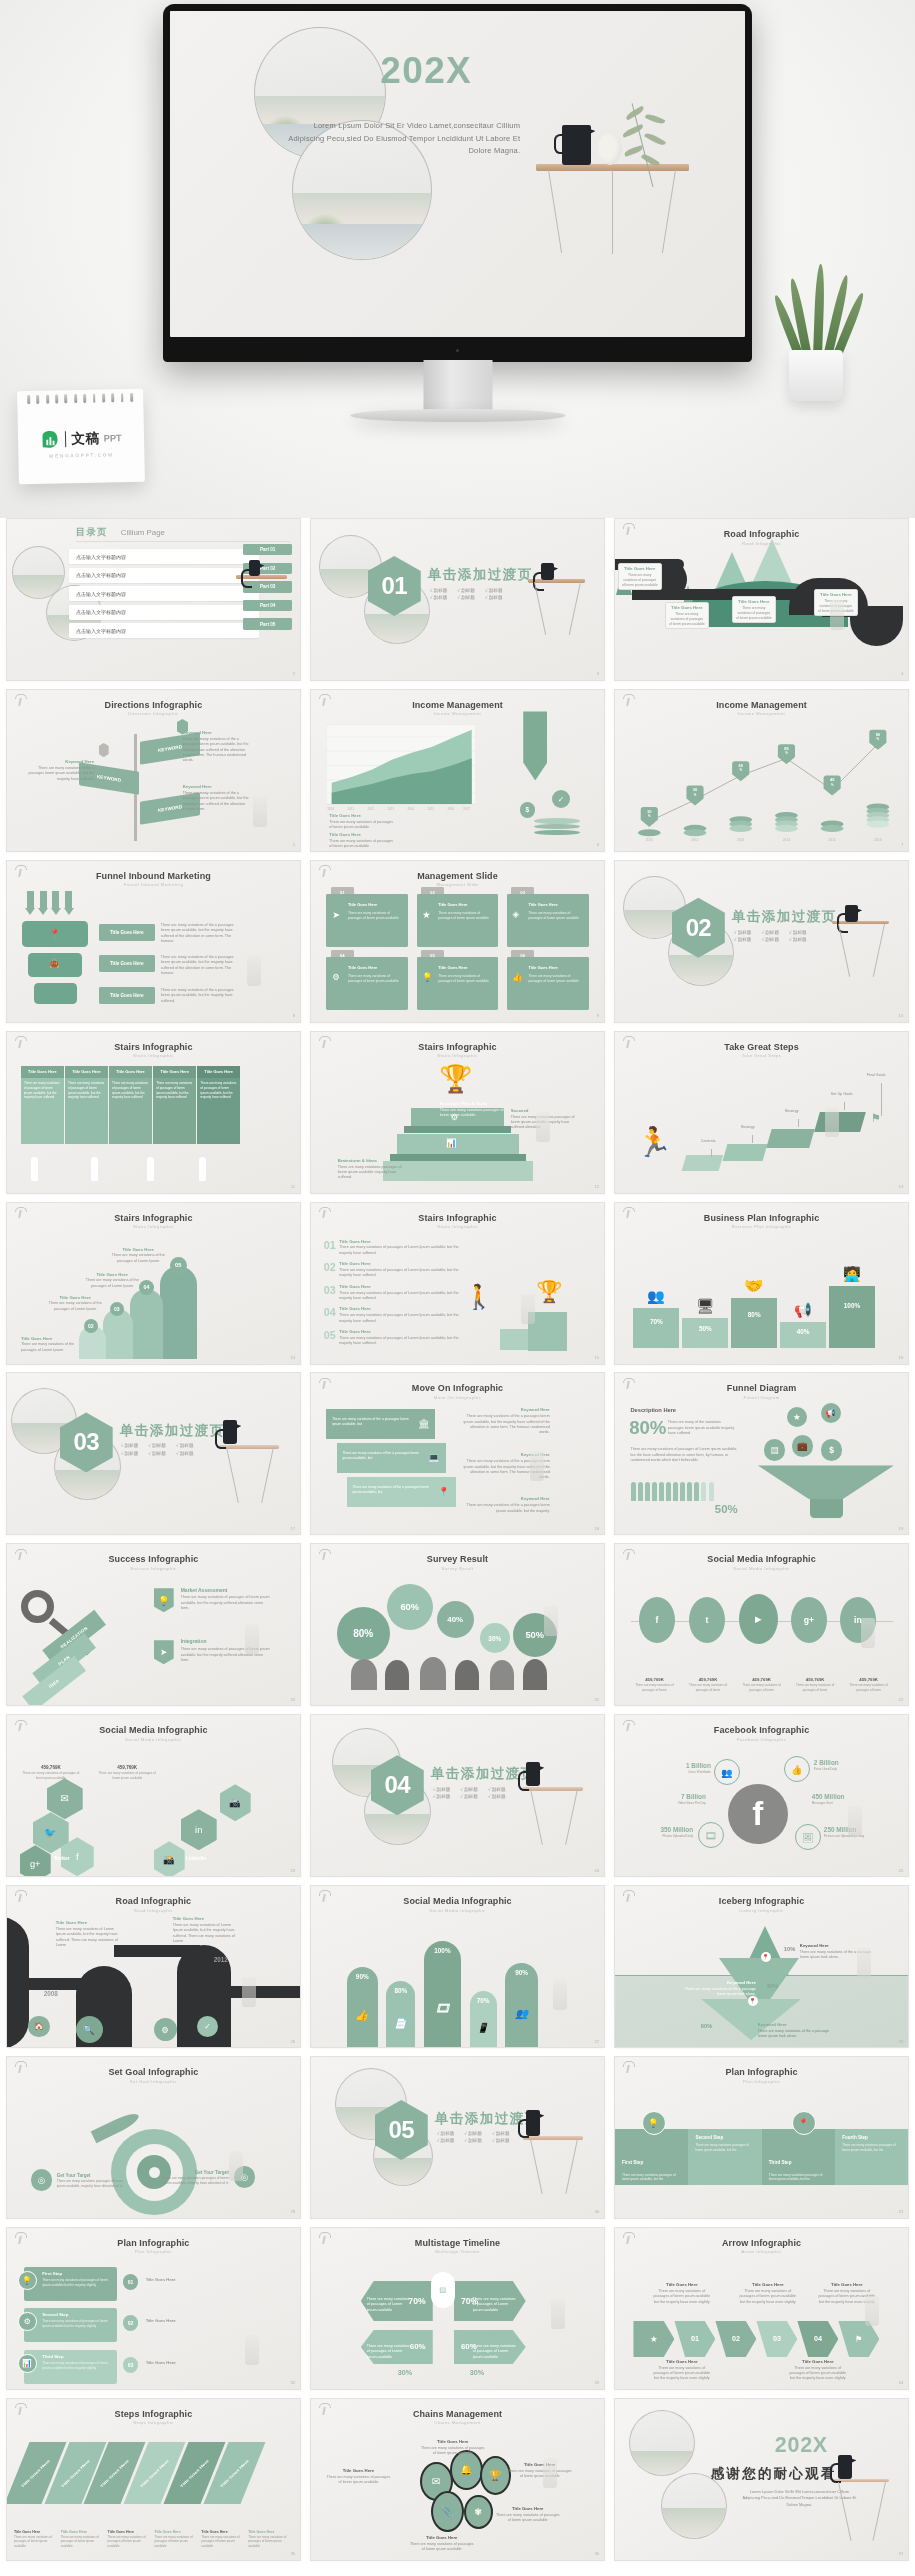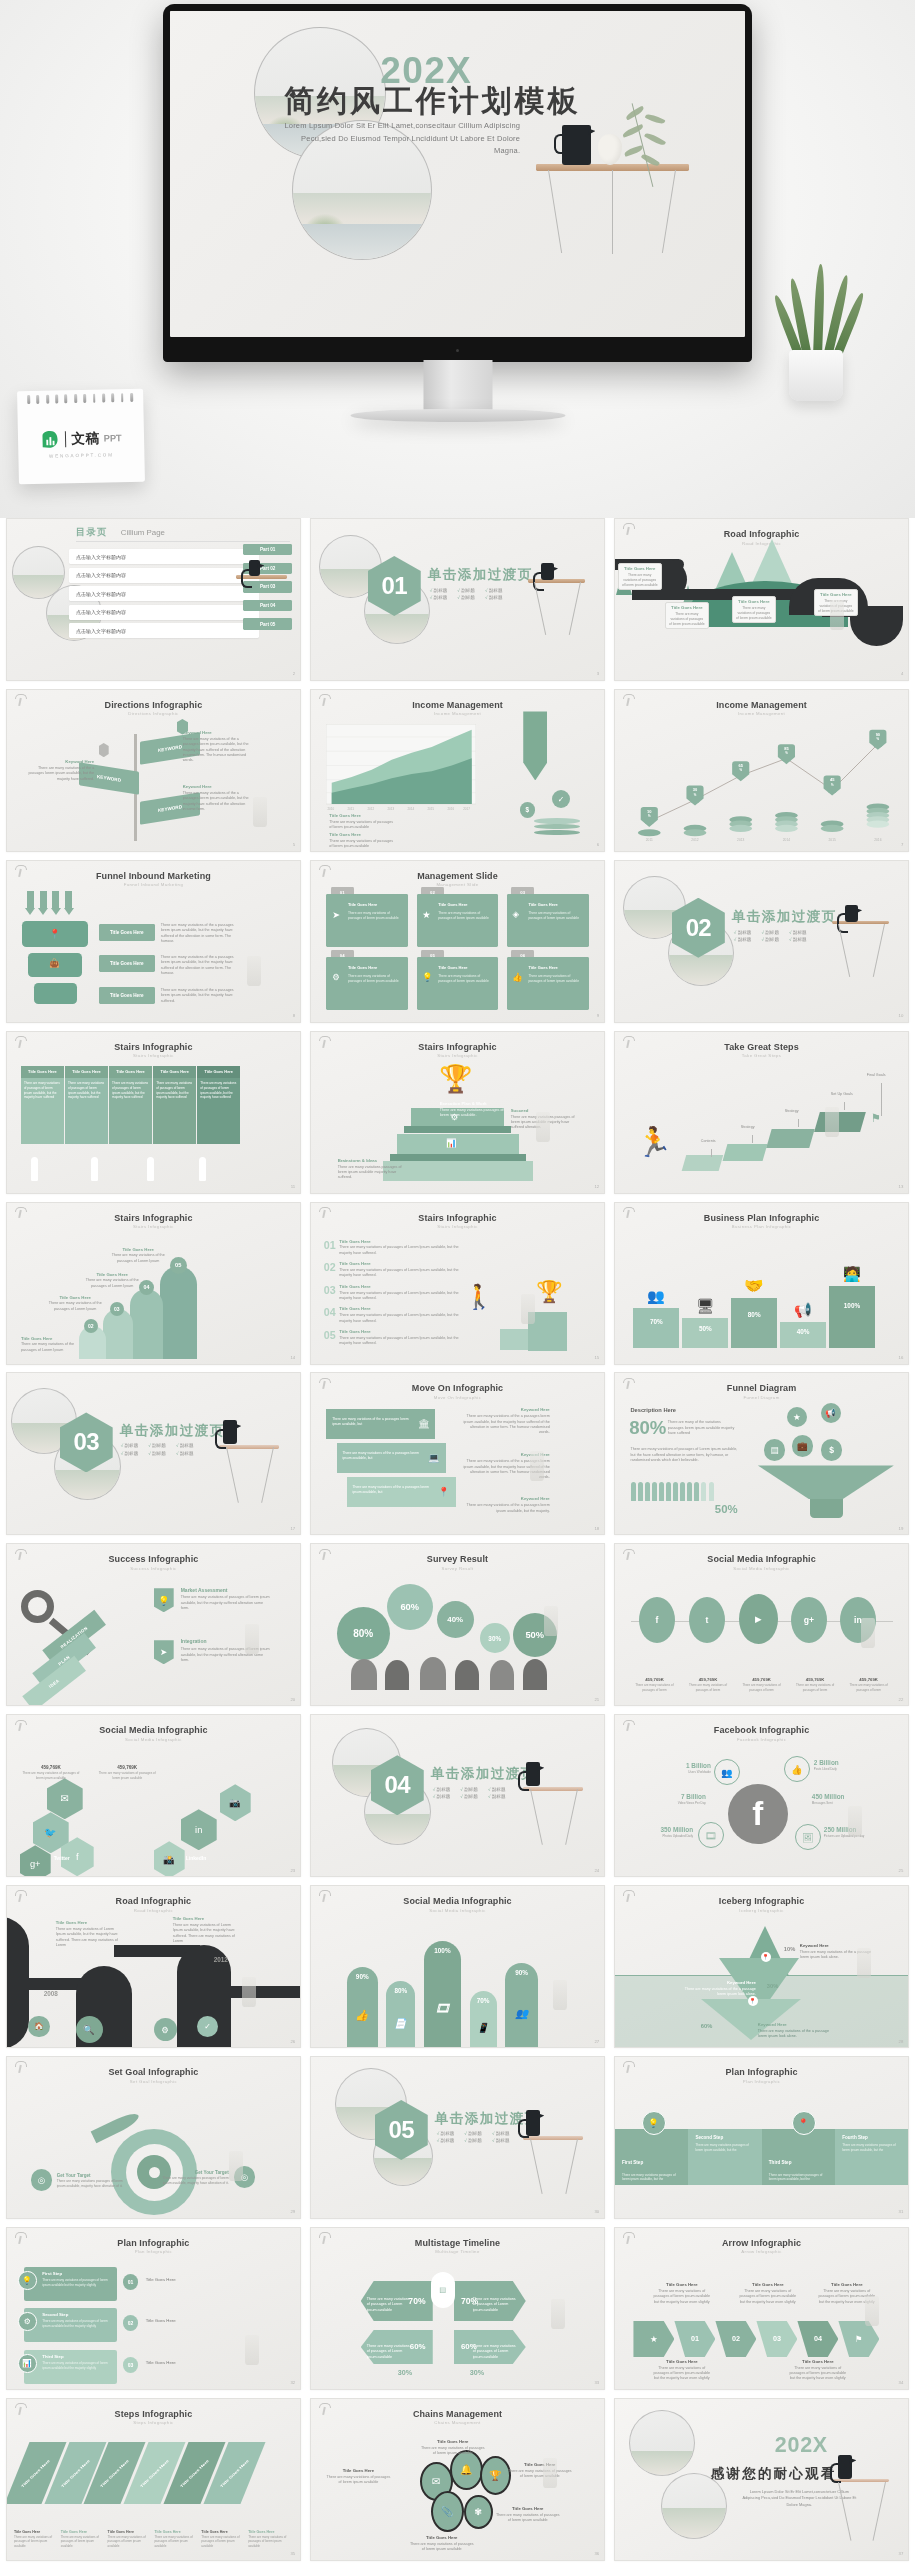--- a/index.html
+++ b/index.html
@@ -187,22 +187,21 @@
           <div class="hs-circ hs-c1">
             <span class="hs-terr"></span>
               <span class="hs-water"></span>
           </div>
           <div class="hs-circ hs-c2">
             <span class="hs-terr"></span>
               <span class="hs-water"></span>
           </div>
 
           <div class="hs-year">202X</div>
-          <div class="hs-title">简约风工作计划模板</div>
-          <div class="hs-sub">Lorem Lpsum Dolor Sit Er Elit Lamet,consecitaur Cillium Adipiscing Pecu,sied Do Eiusmod Tempor Lncididunt Ut Labore Et Dolore Magna.</div>
+          <div class="hs-sub">Lorem Lpsum Dolor Sit Er Video Lamet,consecitaur Cillium Adipiscing Pecu,sied Do Eiusmod Tempor Lncididunt Ut Labore Et Dolore Magna.</div>
 
           <div class="hs-shelf"></div>
           <div class="hs-leg" style="left:378px;top:159px;height:84px;transform:rotate(-9deg);transform-origin:top;"></div>
           <div class="hs-leg" style="left:505px;top:159px;height:84px;transform:rotate(9deg);transform-origin:top;"></div>
           <div class="hs-leg" style="left:442px;top:159px;height:84px;"></div>
           <div class="hs-kettle"></div>
           <div class="hs-pot"></div>
 
           <div style="position:absolute;left:465px;top:86px;width:86px;height:100px;">
             <div class="stem" style="left:7.2px;top:4.3px;width:1.4px;height:86px;transform:rotate(-14deg);"></div>

